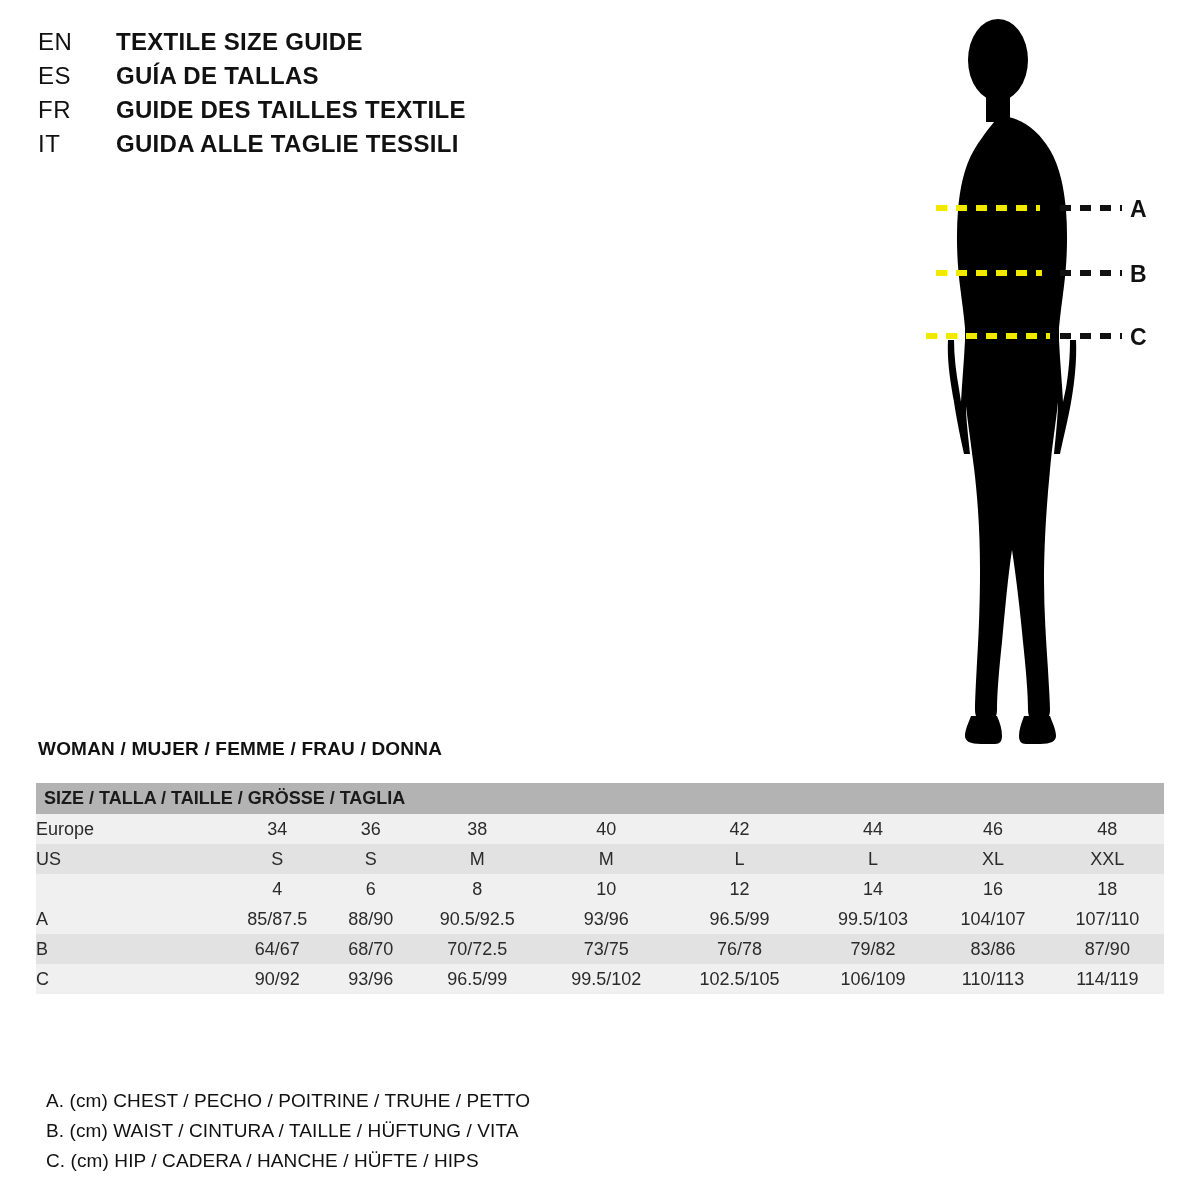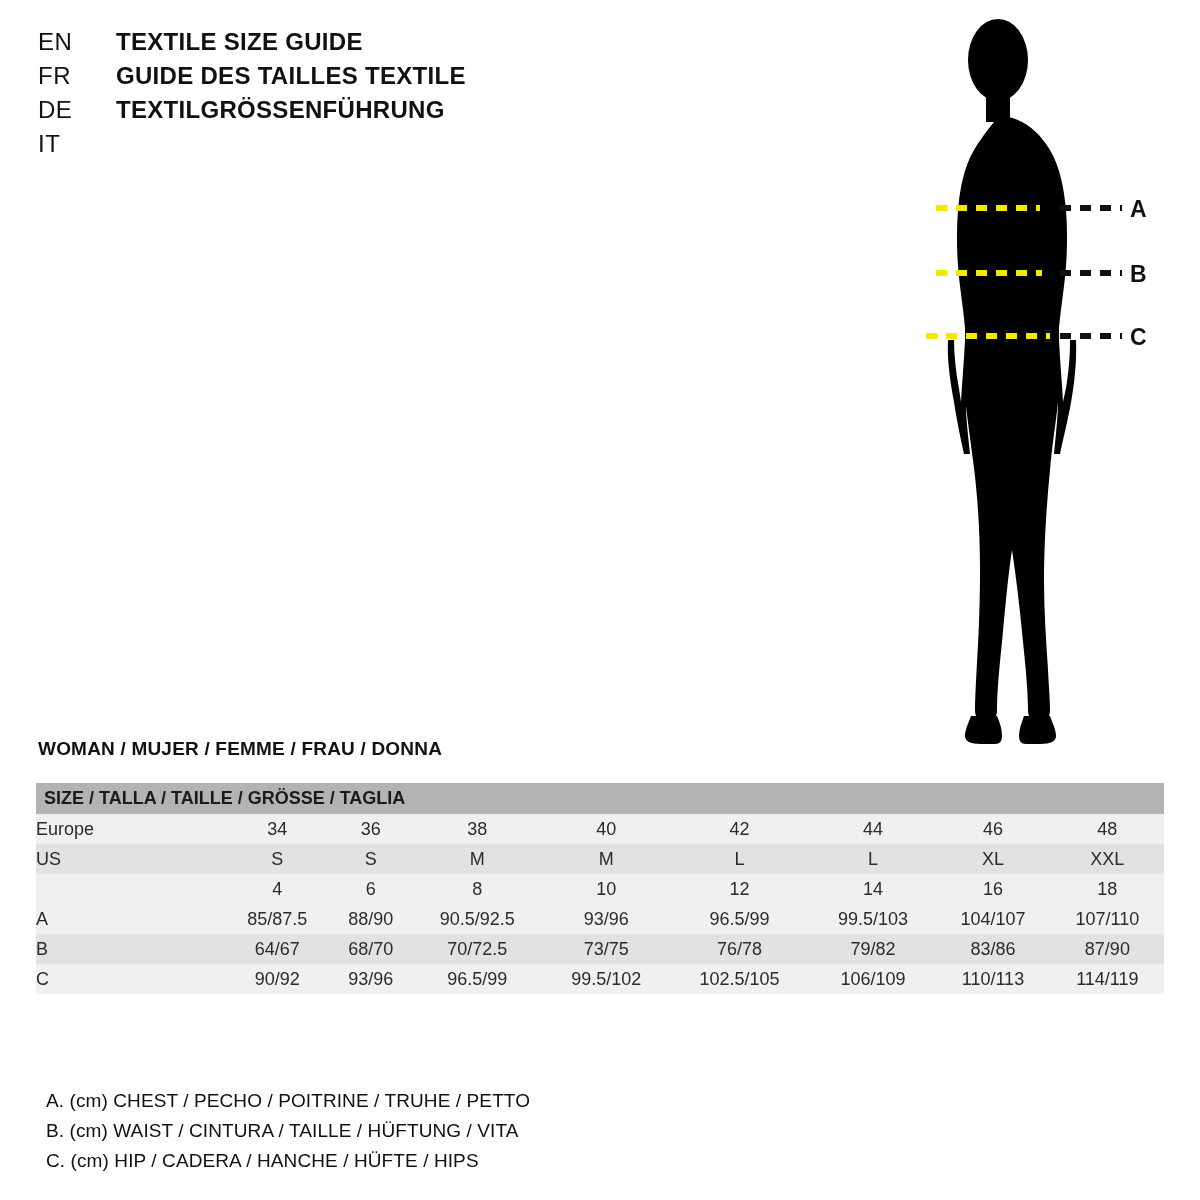--- a/index.html
+++ b/index.html
@@ -121,29 +121,30 @@
 </style>
 </head>
 <body>
 
 <div id="title-block">
   <div class="title-row">
     <span class="title-lang">EN</span>
     <span class="title-text">TEXTILE SIZE GUIDE</span>
   </div>
   <div class="title-row">
+    <span class="title-lang">ES</span>
+    <span class="title-text">GUÍA DE TALLAS</span>
+  </div>
+  <div class="title-row">
     <span class="title-lang">FR</span>
     <span class="title-text">GUIDE DES TAILLES TEXTILE</span>
   </div>
   <div class="title-row">
-    <span class="title-lang">DE</span>
-    <span class="title-text">TEXTILGRÖSSENFÜHRUNG</span>
-  </div>
-  <div class="title-row">
     <span class="title-lang">IT</span>
+    <span class="title-text">GUIDA ALLE TAGLIE TESSILI</span>
   </div>
 </div>
 
 <div id="figure-area">
   <svg id="figure-svg" width="330" height="740" viewBox="0 0 330 740">
 
     <ellipse cx="138" cy="50" rx="30" ry="41" fill="#000"></ellipse>
 
     <path d="M126 82 h24 v30 h-24 z" fill="#000"></path>
 

